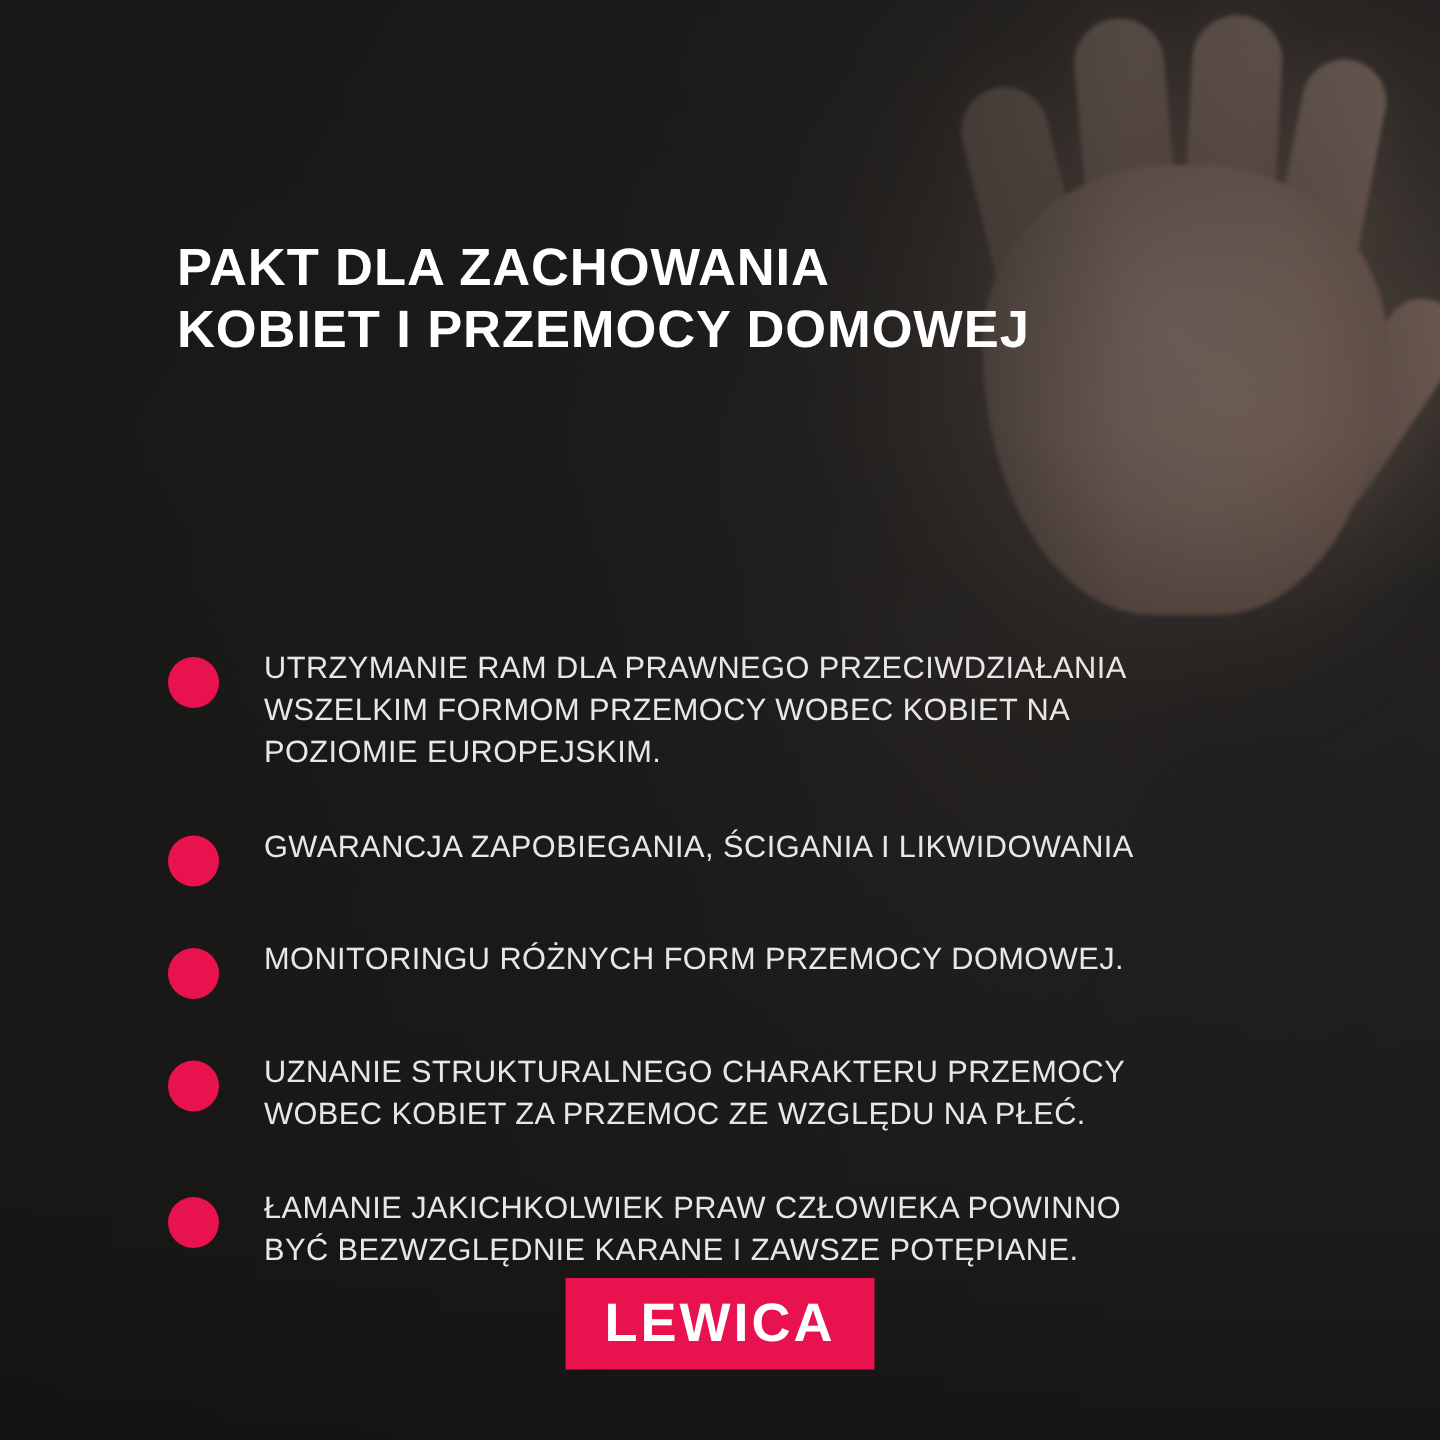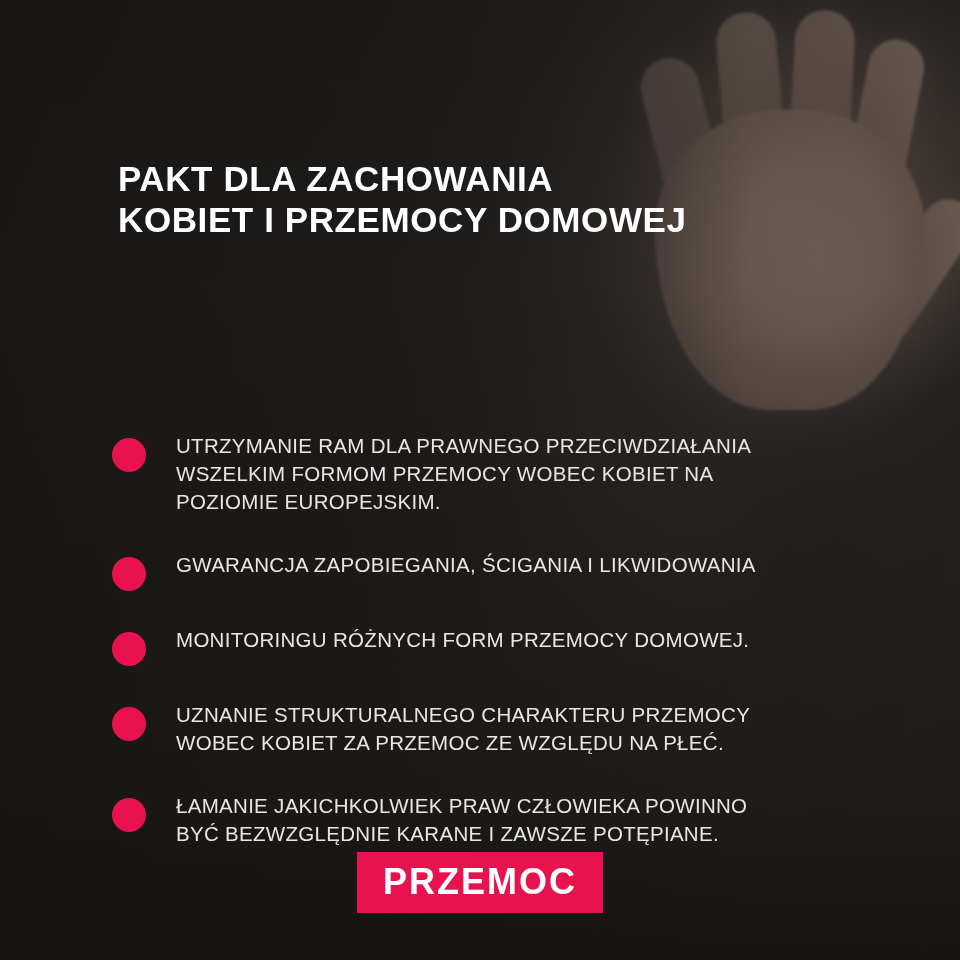--- a/index.html
+++ b/index.html
@@ -205,16 +205,16 @@
       <div class="bullet-row">
         <span class="dot"></span>
         <span class="bullet-text">
           <span class="ln">ŁAMANIE JAKICHKOLWIEK PRAW CZŁOWIEKA POWINNO</span>
           <span class="ln">BYĆ BEZWZGLĘDNIE KARANE I ZAWSZE POTĘPIANE.</span>
         </span>
       </div>
 
     </div>
 
-    <div class="logo">PRZEMOC</div>
+    <div class="logo">LEWICA</div>
 
   </div>
 </div>
 
 </body></html>

